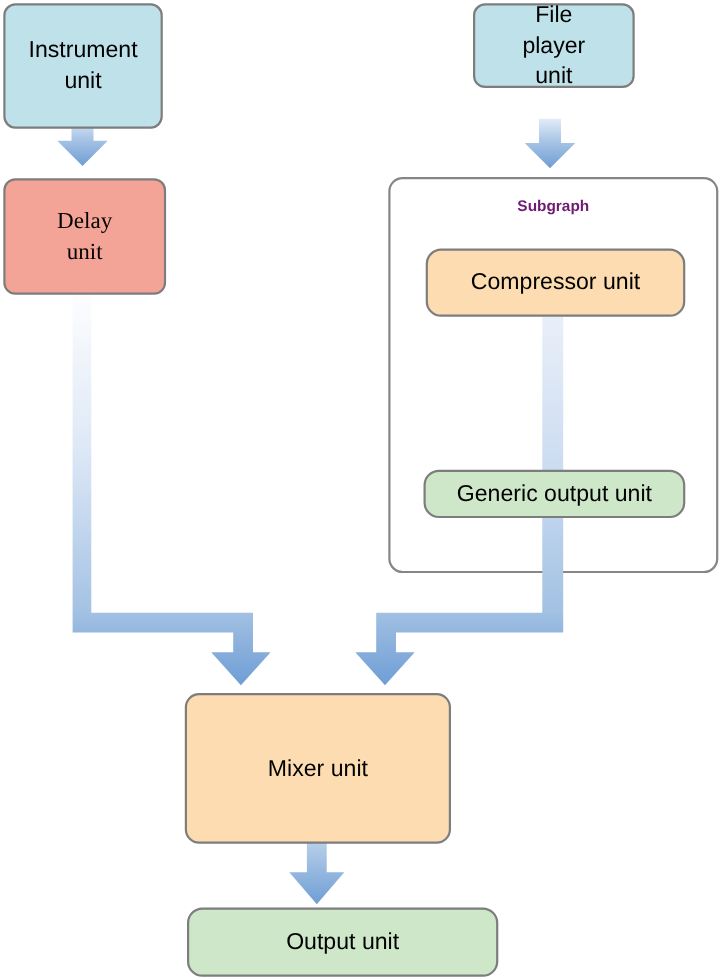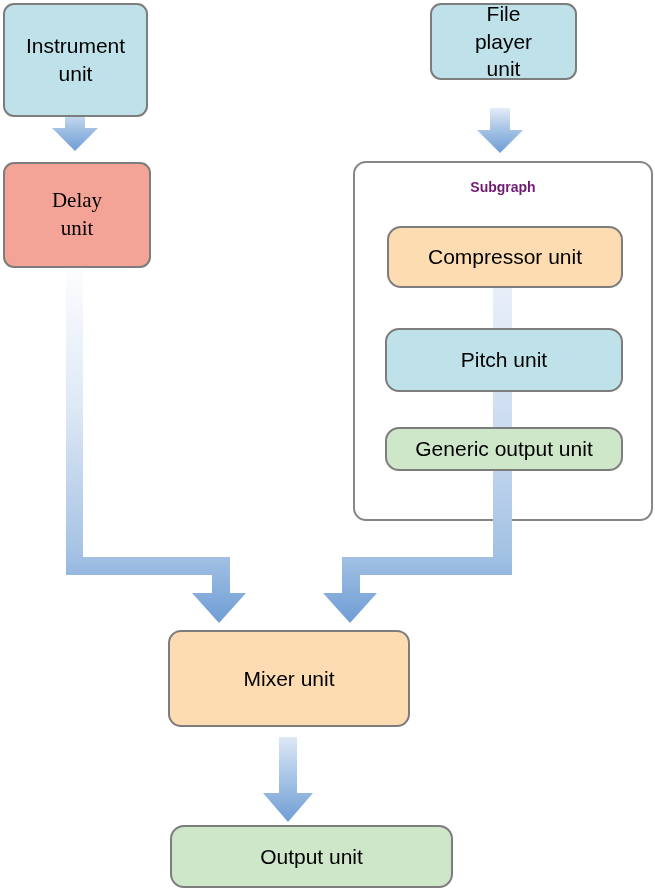--- a/index.html
+++ b/index.html
@@ -108,21 +108,20 @@
 
   <div class="node" style="left: 430px; top: 3px; width: 147px; height: 77px; background: rgb(191, 226, 234);">File
 player
 unit</div>
 
   <div class="node" style="left: 3px; top: 162px; width: 148px; height: 106px; background: rgb(244, 164, 150); font-family: Liberation Serif, serif;">Delay
 unit</div>
 
   <div class="node pill" style="left: 387px; top: 226px; width: 236px; height: 62px; background: rgb(252, 220, 176);">Compressor unit</div>
 
-  <div class="node pill" style="left: 385px; top: 328px; width: 238px; height: 64px; background: rgb(191, 226, 234);">Pitch unit</div>
 
   <div class="node pill" style="left: 385px; top: 427px; width: 238px; height: 44px; background: rgb(205, 231, 200);">Generic output unit</div>
 
-  <div class="node" style="left: 168px; top: 630px; width: 242px; height: 97px; border-radius: 13px; background: rgb(252, 220, 176);">Mixer unit</div>
+  <div class="node" style="left: 168px; top: 630px; width: 242px; height: 137px; border-radius: 13px; background: rgb(252, 220, 176);">Mixer unit</div>
 
   <div class="node pill" style="left: 170px; top: 825px; width: 283px; height: 63px; background: rgb(205, 231, 200);">Output unit</div>
 
 </div>
 
 </body></html>

